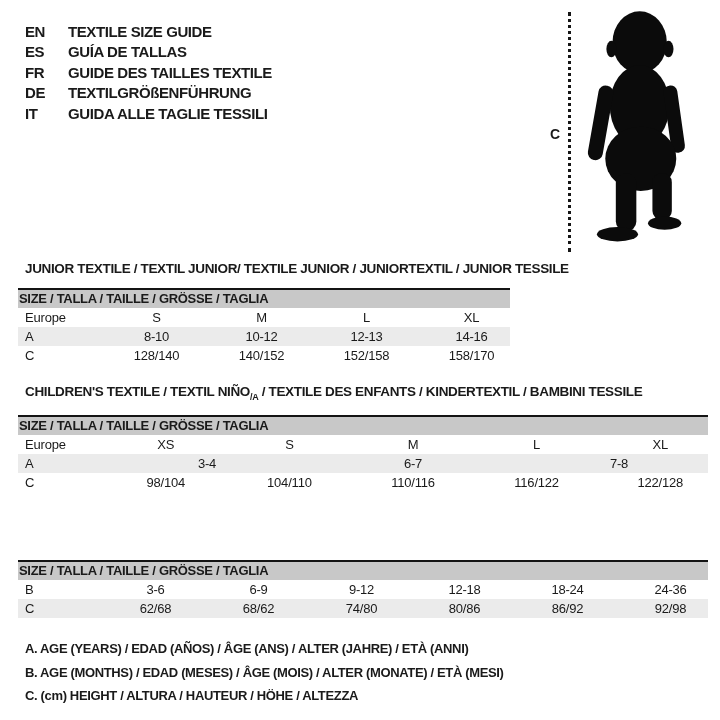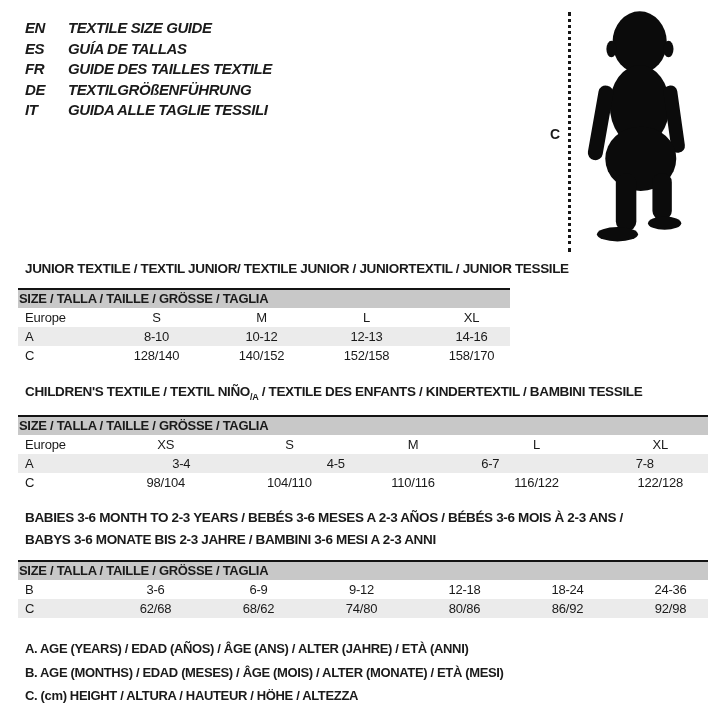--- a/index.html
+++ b/index.html
@@ -2,21 +2,21 @@
 <html><head>
 <meta charset="utf-8">
 <style>
   html,body{margin:0;padding:0;background:#ffffff;}
   .canvas{
     position:relative;width:720px;height:720px;background:#ffffff;
     color:#1a1a1a;font-family:"Liberation Sans",sans-serif;overflow:hidden;
   }
   
   .langs{position:absolute;left:25px;top:19px;}
-  .lang-row{display:flex;height:20.5px;align-items:flex-start;font-style:italic;}
+  .lang-row{display:flex;height:20.5px;align-items:flex-end;}
   .lang-code{width:43px;font-weight:700;font-size:15px;letter-spacing:-0.4px;}
   .lang-label{font-weight:700;font-size:15px;letter-spacing:-0.4px;white-space:nowrap;}
   
   .figure{position:absolute;left:540px;top:4px;width:172px;height:250px;}
   .fig-c{position:absolute;left:10px;top:122px;font-size:14px;font-weight:700;}
   .dotline{position:absolute;left:28px;top:8px;height:240px;width:0;border-left:3px dotted #161616;}
   .toddler{position:absolute;left:42px;top:4px;width:112px;height:244px;}
   
   .sec-title{position:absolute;font-weight:700;font-size:13.5px;letter-spacing:-0.35px;white-space:nowrap;}
   .t1-title{left:25px;top:261px;}
@@ -120,38 +120,33 @@
       <span class="tlabel">Europe</span>
       <span class="tcell">XS</span>
       <span class="tcell">S</span>
       <span class="tcell">M</span>
       <span class="tcell">L</span>
       <span class="tcell">XL</span>
     </div>
     <div class="trow shaded" style="background: rgb(235, 235, 235);">
       <span class="tlabel">A</span>
       <span class="tcell">3-4</span>
-      <span class="tcell">4-5</span>
       <span class="tcell">6-7</span>
       <span class="tcell">7-8</span>
     </div>
     <div class="trow">
       <span class="tlabel">C</span>
       <span class="tcell">98/104</span>
       <span class="tcell">104/110</span>
       <span class="tcell">110/116</span>
       <span class="tcell">116/122</span>
       <span class="tcell">122/128</span>
     </div>
   </div>
 
-  <div class="sec-title t3-title">
-    <div>BABIES 3-6 MONTH TO 2-3 YEARS / BEBÉS 3-6 MESES A 2-3 AÑOS / BÉBÉS 3-6 MOIS À 2-3 ANS /</div>
-    <div>BABYS 3-6 MONATE BIS 2-3 JAHRE / BAMBINI 3-6 MESI A 2-3 ANNI</div>
-  </div>
   <div class="sizetable t3">
     <div class="size-header" style="background: rgb(200, 200, 200);">SIZE / TALLA / TAILLE / GRÖSSE / TAGLIA</div>
     <div class="trow">
       <span class="tlabel">B</span>
       <span class="tcell">3-6</span>
       <span class="tcell">6-9</span>
       <span class="tcell">9-12</span>
       <span class="tcell">12-18</span>
       <span class="tcell">18-24</span>
       <span class="tcell">24-36</span>

